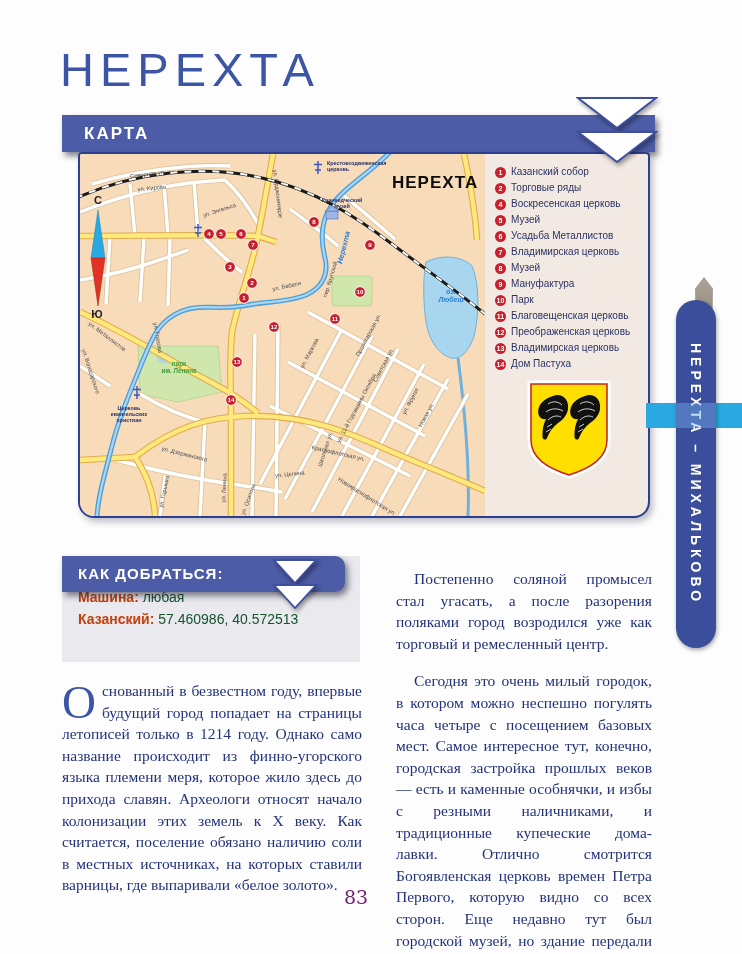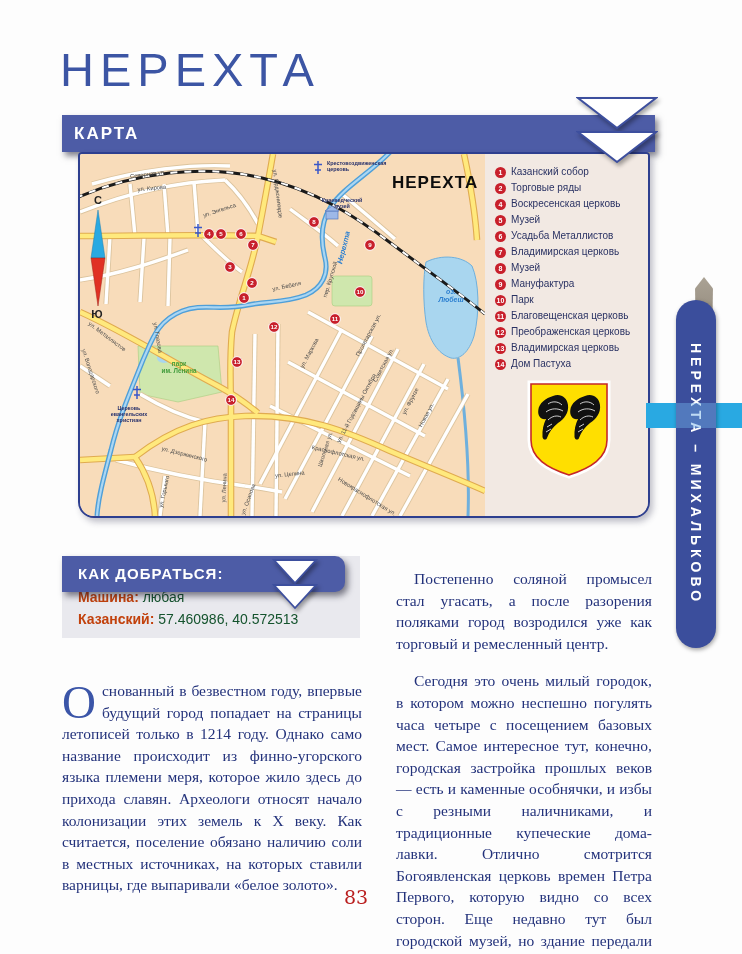--- a/index.html
+++ b/index.html
@@ -37,61 +37,61 @@
   
   .page-title{
     position:absolute;left:60px;top:46px;z-index:1;
     font-size:47px;font-weight:400;color:#3c55a4;letter-spacing:6px;line-height:1;
   }
   
   .bar{
     position:absolute;background:#4d5ca6;color:#fff;font-weight:bold;z-index:1;
     box-shadow:3px 4px 6px rgba(30,30,50,.55);
   }
-  .bar-map{left:62px;top:115px;width:593px;height:37px;font-size:17px;letter-spacing:2px;line-height:37px;padding-left:12px;box-sizing:border-box;}
+  .bar-map{left:62px;top:115px;width:593px;height:37px;font-size:17px;letter-spacing:2px;line-height:37px;padding-left:22px;box-sizing:border-box;}
   .bar-dir{left:0;top:0;width:283px;height:36px;font-size:15px;letter-spacing:1px;line-height:36px;padding-left:16px;box-sizing:border-box;border-radius:0 10px 10px 0;}
   .chev{position:absolute;z-index:2;filter:drop-shadow(2px 3px 2px rgba(0,0,0,.35));}
   .chev-map{left:576px;top:94px;}
   .chev-dir{left:272px;top:558px;}
   
   .map-card{
     position:absolute;left:78px;top:152px;width:572px;height:366px;z-index:1;
     border:2px solid #2e3f8f;border-radius:4px 4px 16px 16px;box-sizing:border-box;
     overflow:hidden;display:flex;background:#f2e9e3;box-shadow:3px 4px 6px rgba(50,50,80,.30);
   }
   svg text{font-family:"Liberation Sans",sans-serif;}
   .street{font-size:5.8px;fill:#4b4b4b;}
   .poi{font-size:5.4px;font-weight:bold;fill:#27306b;}
   .city{font-size:17px;font-weight:bold;fill:#0d0d0d;letter-spacing:1px;}
   .water{font-size:7.5px;font-style:italic;font-weight:bold;fill:#2b7fd0;}
   .water2{font-size:7px;font-style:italic;font-weight:bold;fill:#2b7fd0;}
   .park{font-size:6.3px;font-weight:bold;fill:#3f9b3a;}
   .compass-t{font-size:11px;font-weight:bold;fill:#222;}
   .mnum{font-size:6.2px;font-weight:bold;fill:#fff;}
   
-  .legend{flex:1;padding:12px 6px 0 10px;box-sizing:border-box;background:#f2e9e3;display:flex;flex-direction:column;}
+  .legend{flex:1;padding:12px 6px 0 10px;box-sizing:border-box;background:#f2e9e3;display:flex;flex-direction:column;border-radius:23px;}
   .lg-item{display:flex;gap:5px;margin-bottom:4px;align-items:flex-start;}
   .lg-num{flex:none;width:11px;height:11px;border-radius:50%;background:#c8202c;color:#fff;font-size:7px;font-weight:bold;
           display:flex;align-items:center;justify-content:center;margin-top:1px;}
   .lg-label{font-size:10px;line-height:1.12;color:#2a3263;}
   .arms{margin:6px auto 0;display:block;}
   
-  .dir-panel{position:absolute;left:62px;top:556px;width:298px;height:82px;background:#e9e9ee;z-index:1;}
+  .dir-panel{position:absolute;left:62px;top:556px;width:298px;height:106px;background:#e9e9ee;z-index:1;}
   .dir-rows{padding:8px 0 0 16px;}
   .dir-row{font-size:14px;line-height:22px;}
   .dir-row b{color:#c2410c;}
   .dir-row span{color:#14532d;}
   
   .col{position:absolute;font-family:"Liberation Serif",serif;font-size:15.5px;line-height:21.6px;color:#23327b;text-align:justify;z-index:1;}
   .col-left{left:62px;top:680px;width:300px;}
   .col-right{left:380px;top:552px;width:288px;}
   .col-right p{margin:16px;text-indent:18px;}
   .dropcap{float:left;font-size:47px;line-height:38px;color:#3b55a8;margin:3px 6px 0 0;}
   .page-num{position:absolute;left:62px;top:886px;width:588px;text-align:center;z-index:1;
-            font-family:"DejaVu Serif",serif;font-size:19px;color:#b91c1c;}
+            font-family:"DejaVu Serif",serif;font-size:19px;color:#701a75;}
 </style>
 </head>
 <body>
 
 <div class="photo-strip">
   <div class="ruin"></div>
 </div>
 <div class="blue-band"></div>
 <div class="sidebar-pill">
   <span>НЕРЕХТА – МИХАЛЬКОВО</span>

